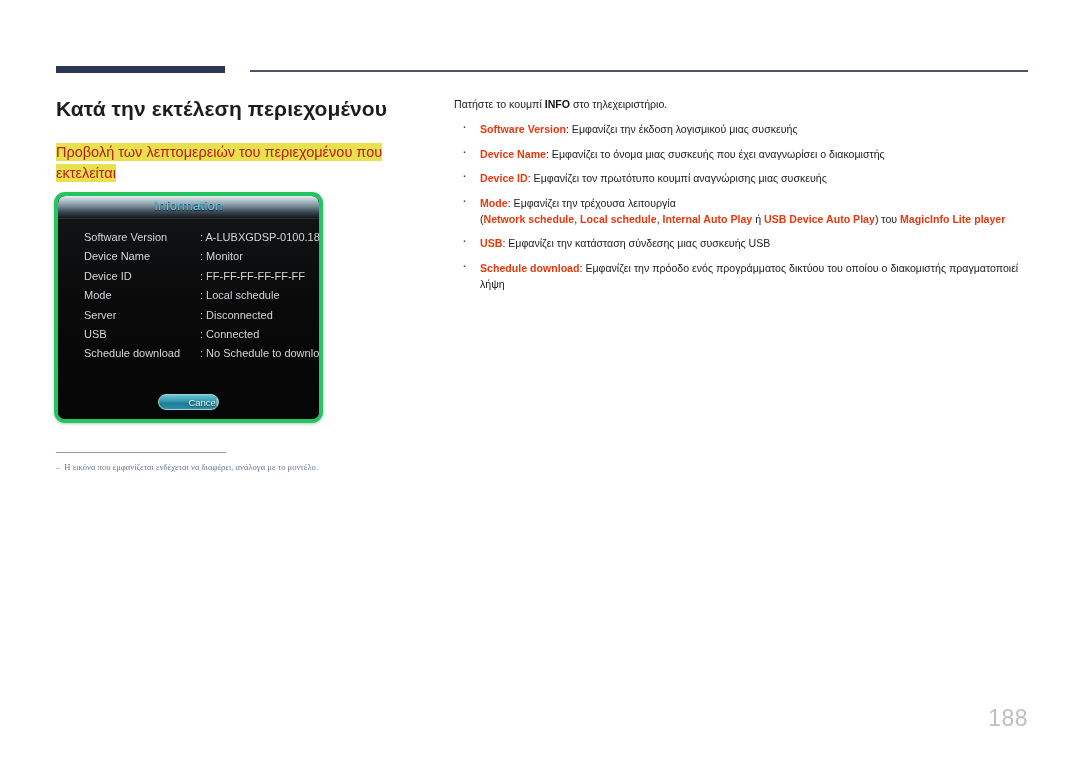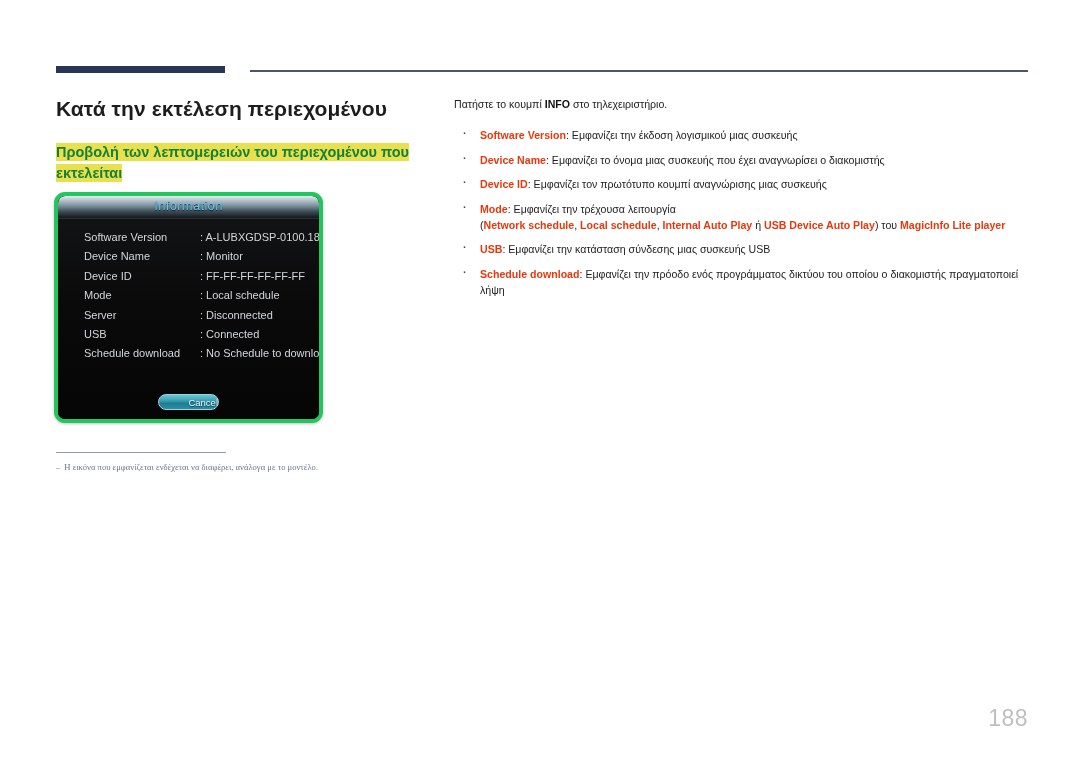--- a/index.html
+++ b/index.html
@@ -44,24 +44,24 @@
   #page-title {
     font-size: 21px;
     color: #1d1d1d;
     font-weight: 700;
     margin: 0 0 20px 0;
     letter-spacing: 0.1px;
     line-height: 26px;
   }
   #section-subtitle {
     font-size: 14.5px;
-    color: #15803d;
+    color: #b91c1c;
     line-height: 21px;
     margin: 0 0 14px 0;
-    font-weight: 700;
+    font-weight: 400;
   }
   #section-subtitle .hl {
     background: #e9e04e;
     box-decoration-break: clone;
     -webkit-box-decoration-break: clone;
     padding: 1px 0;
   }
 
   
   #osd-dialog {
@@ -170,21 +170,21 @@
   #right-col {
     position: absolute;
     left: 454px;
     top: 96px;
     width: 576px;
   }
   #intro-line {
     font-size: 10.6px;
     color: #222222;
     line-height: 16px;
-    margin-bottom: 15px;
+    margin-bottom: 9px;
   }
   #intro-line b { font-weight: bold; color: #111; }
 
   .bullet-list { margin: 0; padding: 0; list-style: none; }
   .bullet-item {
     position: relative;
     padding-left: 26px;
     font-size: 10.6px;
     color: #222222;
     line-height: 16px;

